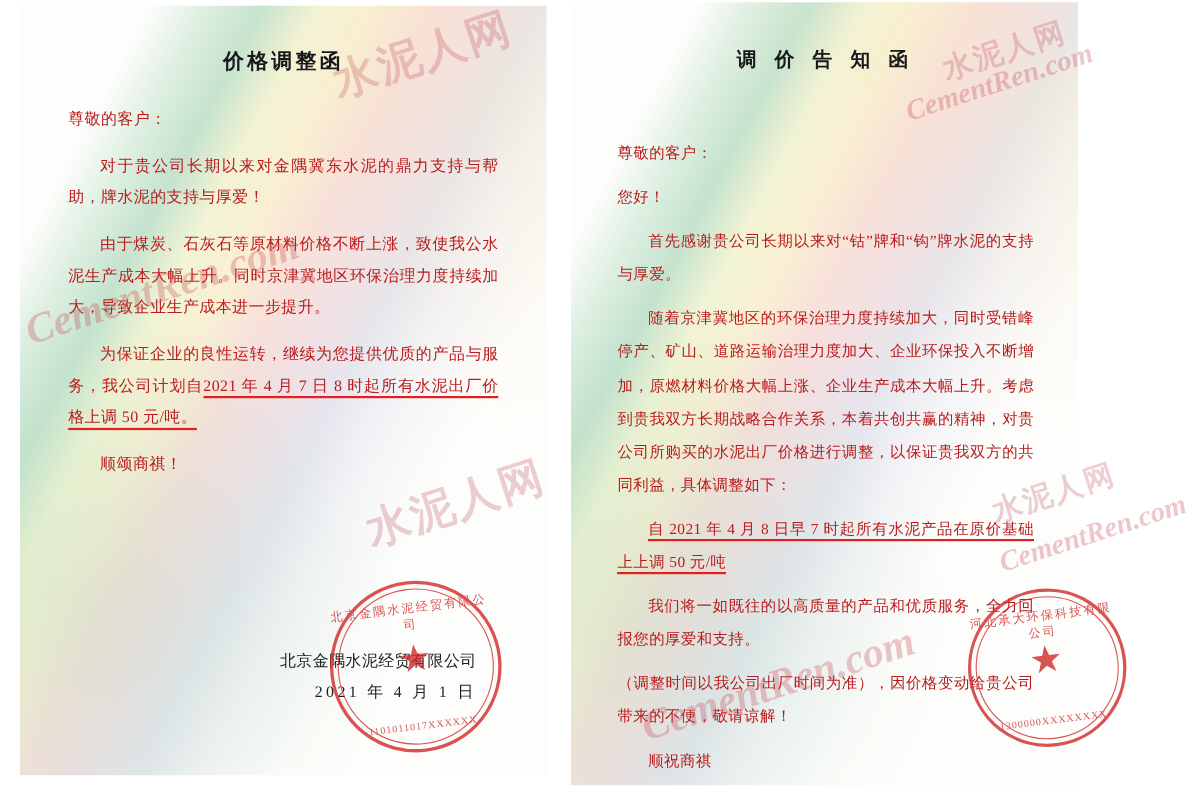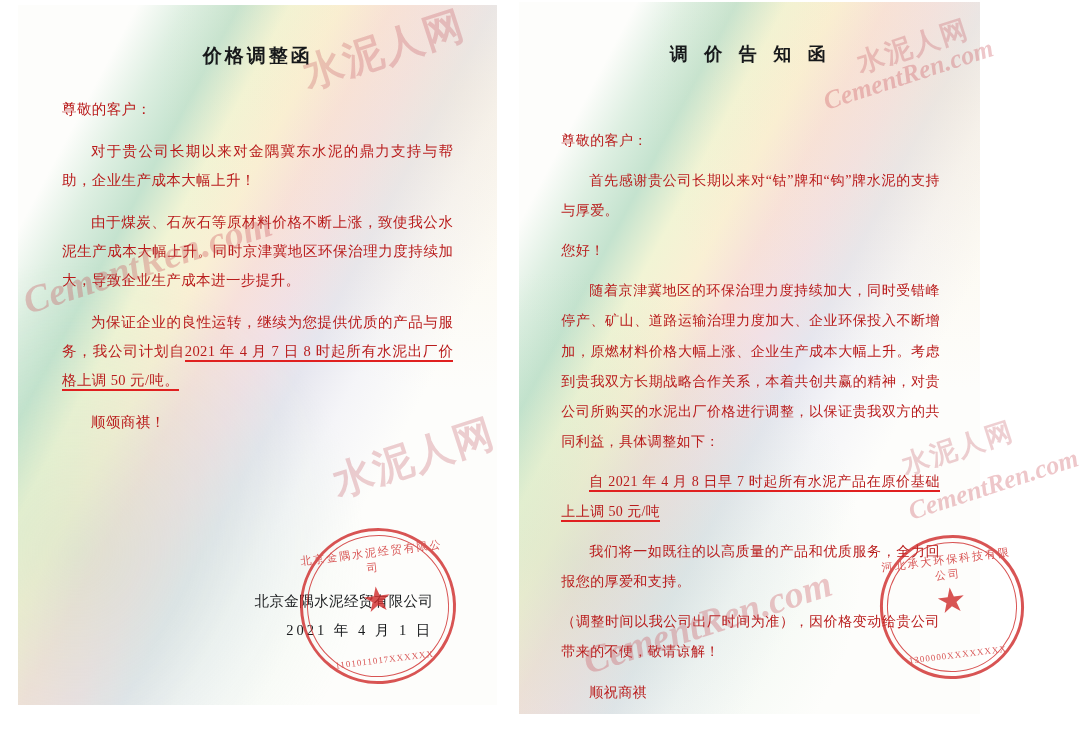--- a/index.html
+++ b/index.html
@@ -203,44 +203,44 @@
 <div class="page">
 
   <div class="letter letter-1">
     <div class="wash"></div>
     <div class="wash2"></div>
 
     <div class="doc-title">价格调整函</div>
 
     <p class="para">尊敬的客户：</p>
 
-    <p class="para indent">对于贵公司长期以来对金隅冀东水泥的鼎力支持与帮助，企业生产成本大幅上升！</p>
+    <p class="para indent">对于贵公司长期以来对金隅冀东水泥的鼎力支持与帮助，牌水泥的支持与厚爱！</p>
 
     <p class="para indent">由于煤炭、石灰石等原材料价格不断上涨，致使我公水泥生产成本大幅上升。同时京津冀地区环保治理力度持续加大，导致企业生产成本进一步提升。</p>
 
     <p class="para indent"><span>为保证企业的良性运转，继续为您提供优质的产品与服务，我公司计划自</span><span class="underline-red">2021 年 4 月 7 日 8 时起所有水泥出厂价格上调 50 元/吨。</span></p>
 
     <p class="para indent">顺颂商祺！</p>
 
     <div class="sig">
       <div>北京金隅水泥经贸有限公司</div>
       <div class="sig-date">2021 年 4 月 1 日</div>
     </div>
   </div>
 
   <div class="letter letter-2">
     <div class="wash"></div>
     <div class="wash2"></div>
 
     <div class="doc-title">调 价 告 知 函</div>
 
     <p class="para">尊敬的客户：</p>
+    <p class="para">您好！</p>
+
     <p class="para indent">首先感谢贵公司长期以来对“钴”牌和“钩”牌水泥的支持与厚爱。</p>
-
-    <p class="para">您好！</p>
 
     <p class="para indent">随着京津冀地区的环保治理力度持续加大，同时受错峰停产、矿山、道路运输治理力度加大、企业环保投入不断增加，原燃材料价格大幅上涨、企业生产成本大幅上升。考虑到贵我双方长期战略合作关系，本着共创共赢的精神，对贵公司所购买的水泥出厂价格进行调整，以保证贵我双方的共同利益，具体调整如下：</p>
 
     <p class="para indent"><span class="underline-red">自 2021 年 4 月 8 日早 7 时起所有水泥产品在原价基础上上调 50 元/吨</span></p>
 
     <p class="para indent">我们将一如既往的以高质量的产品和优质服务，全力回报您的厚爱和支持。</p>
 
     <p class="para">（调整时间以我公司出厂时间为准），因价格变动给贵公司带来的不便，敬请谅解！</p>
 
     <p class="para indent">顺祝商祺</p>

